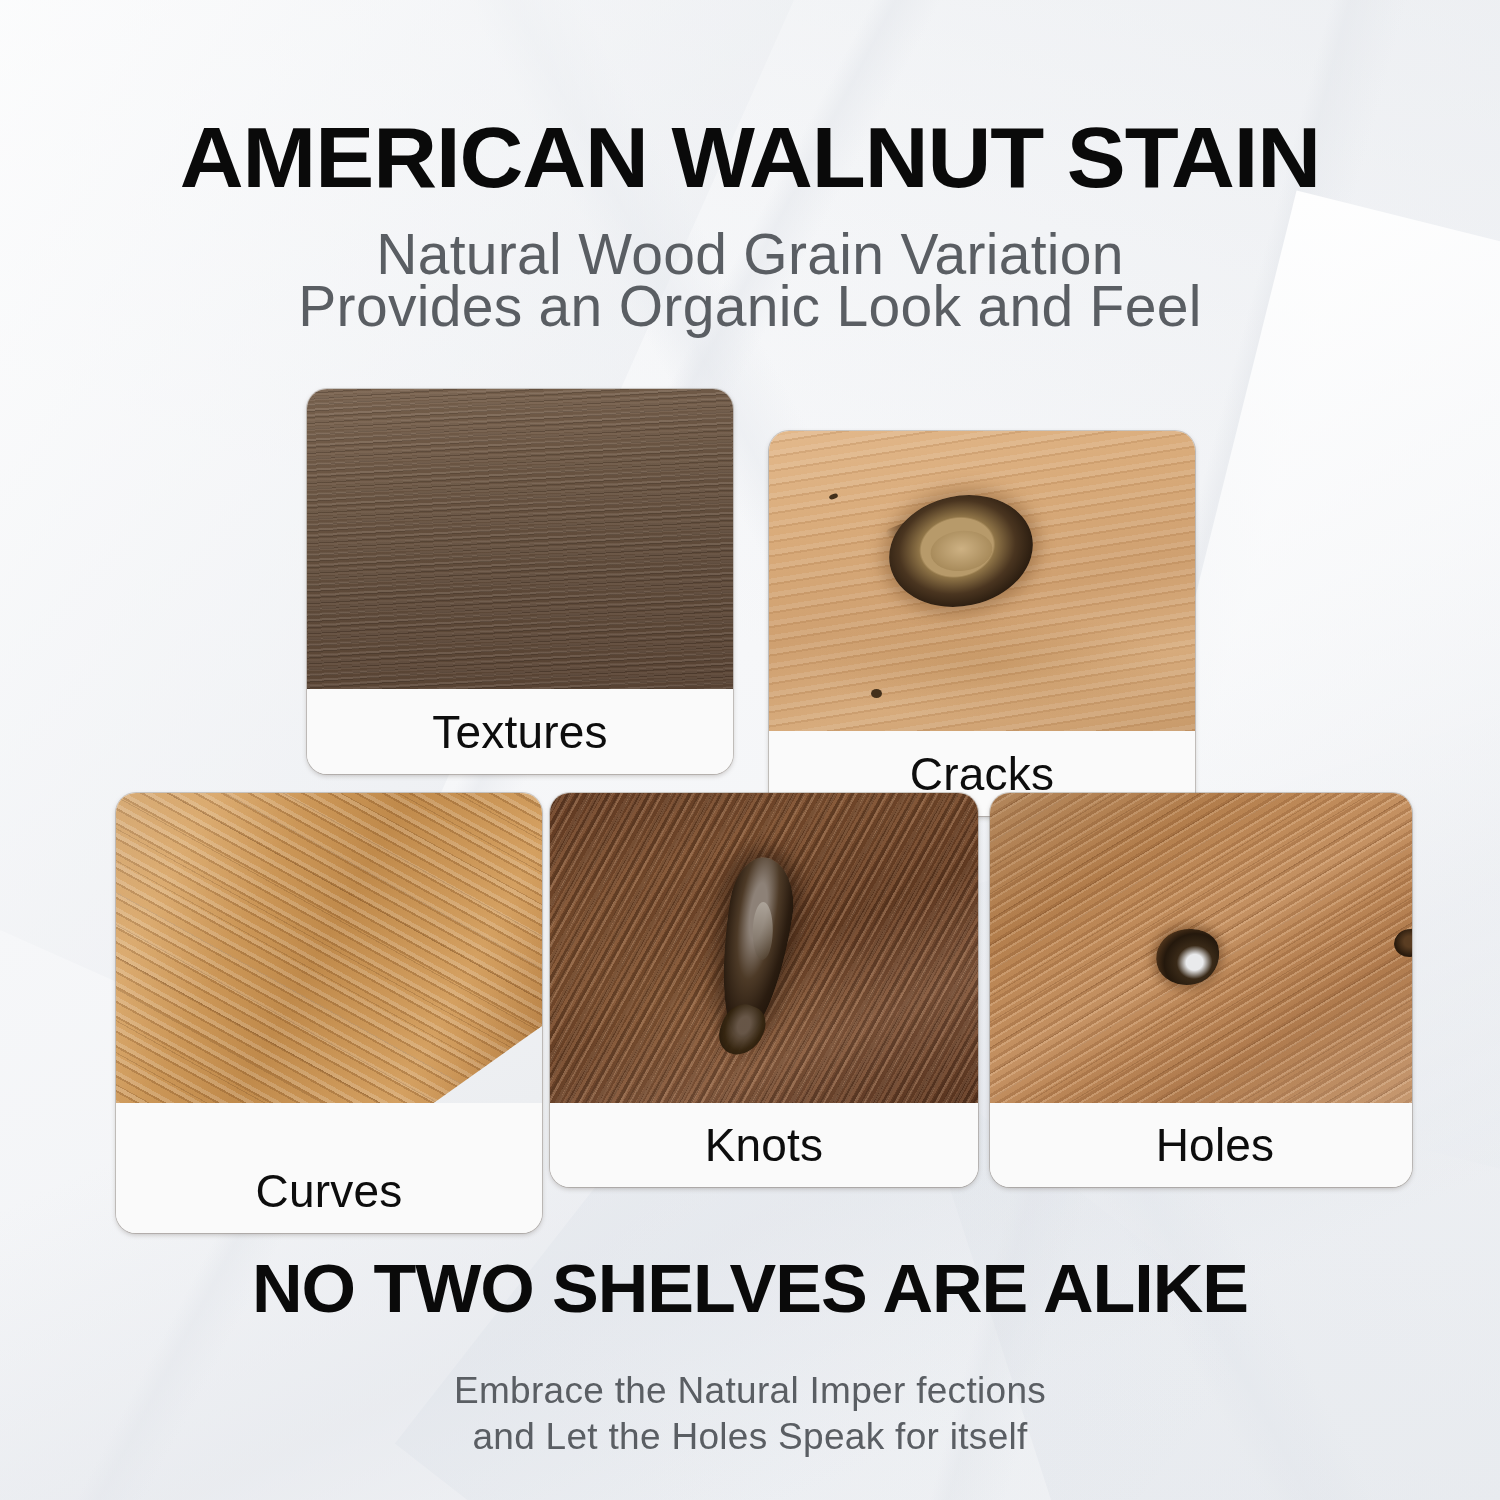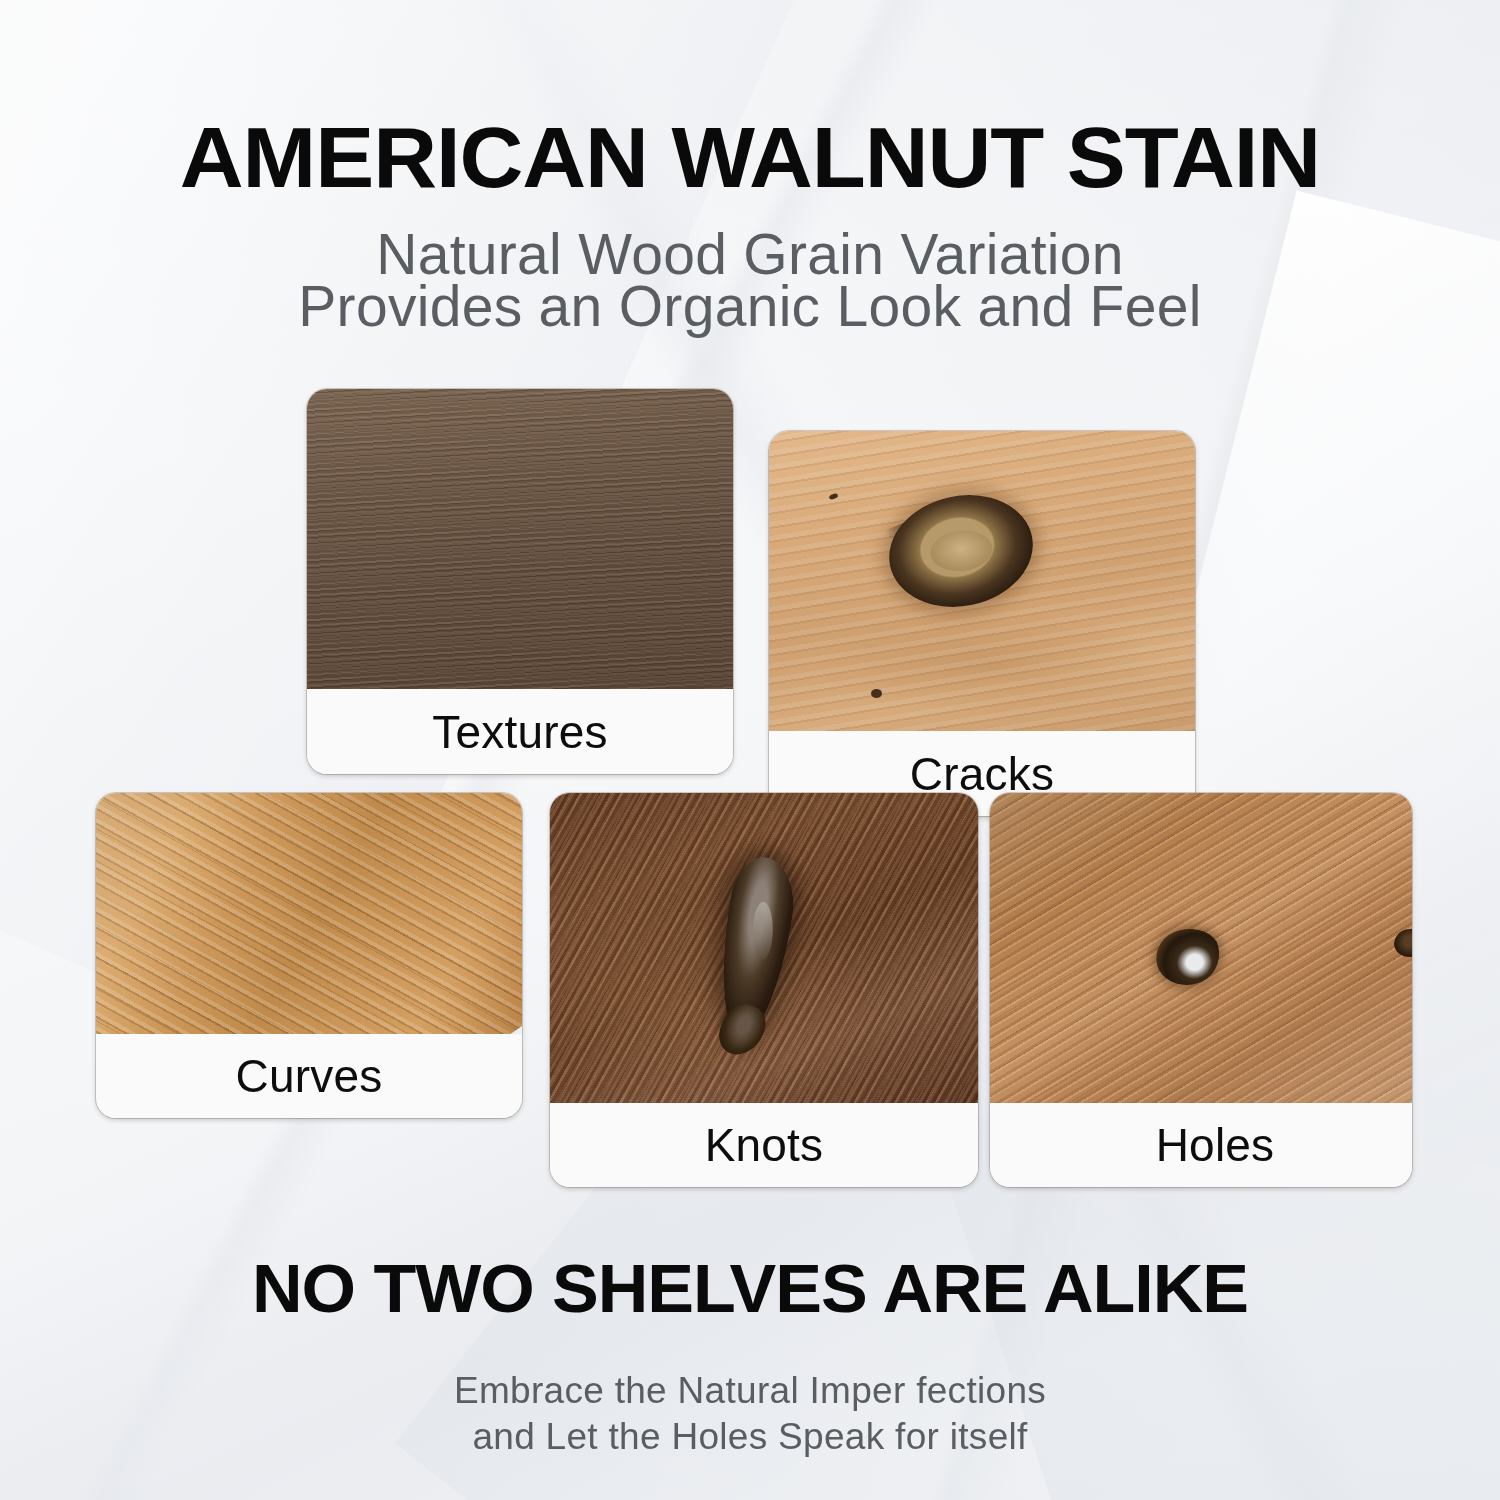--- a/index.html
+++ b/index.html
@@ -83,21 +83,21 @@
 
   
   #card-textures { left:307px;  top:389px;  width:426px; height:385px; }
   #card-textures .photo { height:300px; }
   #card-textures .label-bar { height:85px; }
 
   #card-cracks   { left:769px;  top:389px;  width:426px; height:385px;margin-top:42px; }
   #card-cracks .photo { height:300px; }
   #card-cracks .label-bar { height:85px; }
 
-  #card-curves   { left:96px;  top:793px;  width:426px; height:325px; }
+  #card-curves   { left:116px;  top:793px;  width:426px; height:440px; }
   #card-curves .photo { height:310px; }
   #card-curves .label-bar { height:84px; }
 
   #card-knots    { left:550px;  top:793px;  width:428px; height:394px; }
   #card-knots .photo { height:310px; }
   #card-knots .label-bar { height:84px; }
 
   #card-holes    { left:990px;  top:793px;  width:422px; height:394px; }
   #card-holes .photo { height:310px; }
   #card-holes .label-bar { height:84px;padding-left:28px; }

